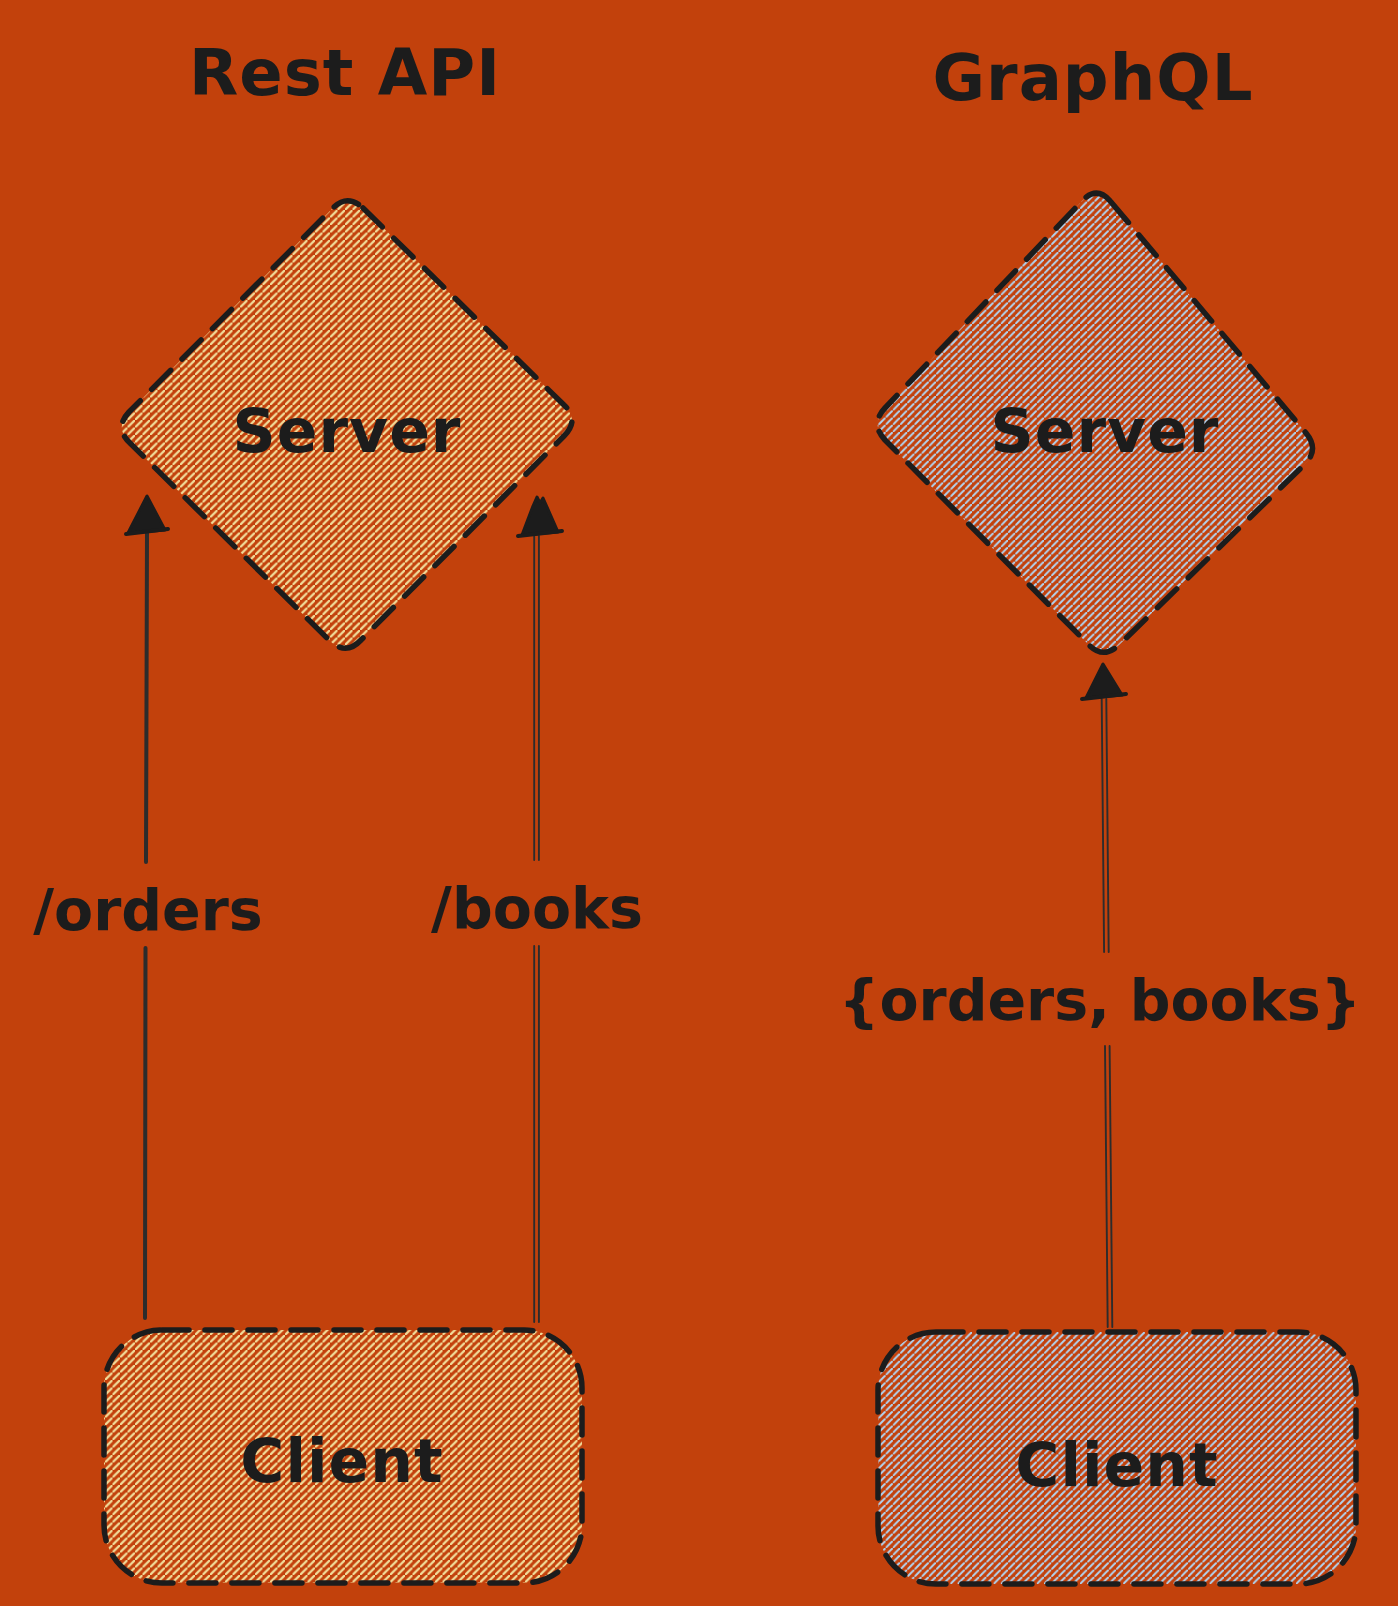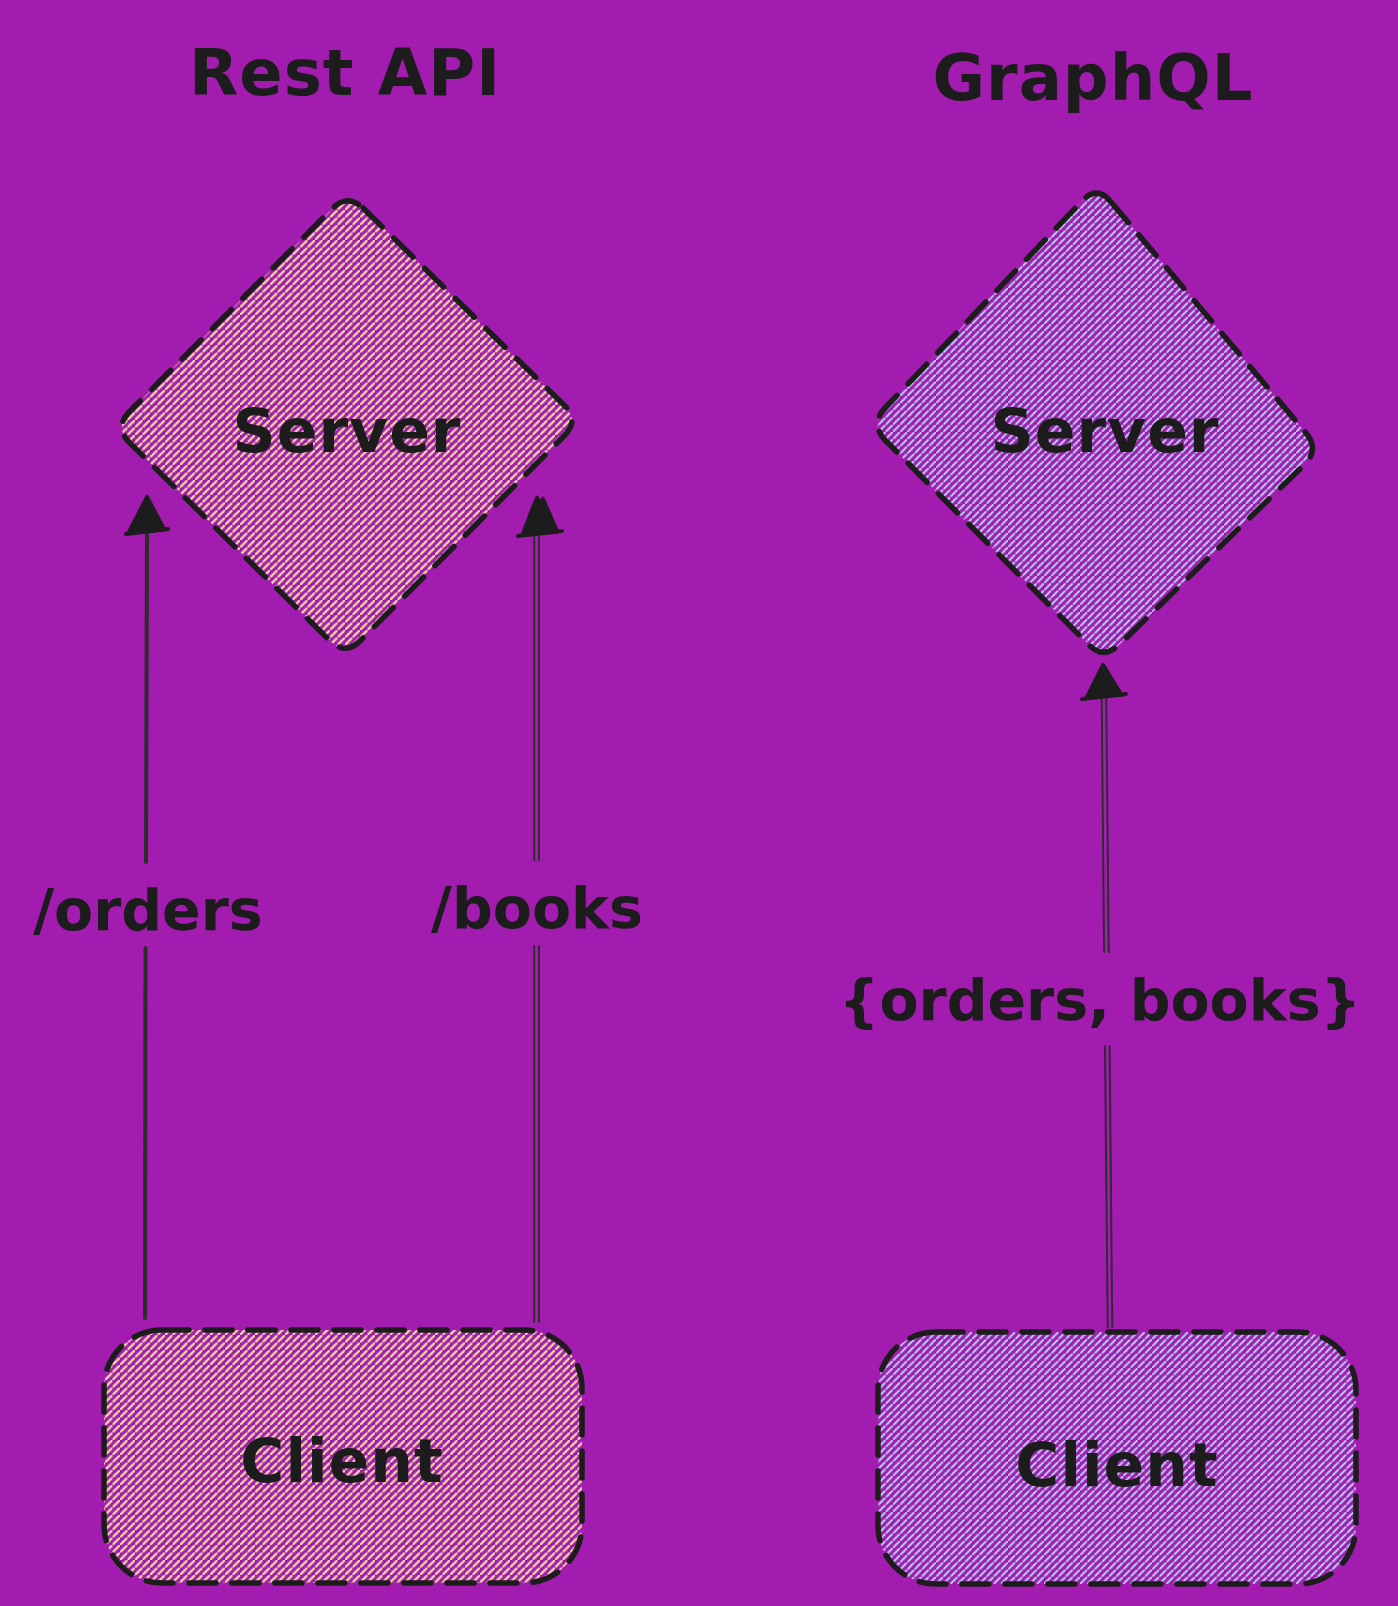--- a/index.html
+++ b/index.html
@@ -4,21 +4,21 @@
 <style>
   html, body {
     margin: 0;
     padding: 0;
     background: #ffffff;
   }
   .stage {
     position: relative;
     width: 1398px;
     height: 1606px;
-    background: #a21caf;
+    background: #c2410c;
     overflow: hidden;
   }
   svg { display: block; }
   .sketch-shape {
     stroke: #1c1c1c;
     stroke-width: 5.5;
     stroke-dasharray: 27 16;
     stroke-linecap: round;
     stroke-linejoin: round;
   }

